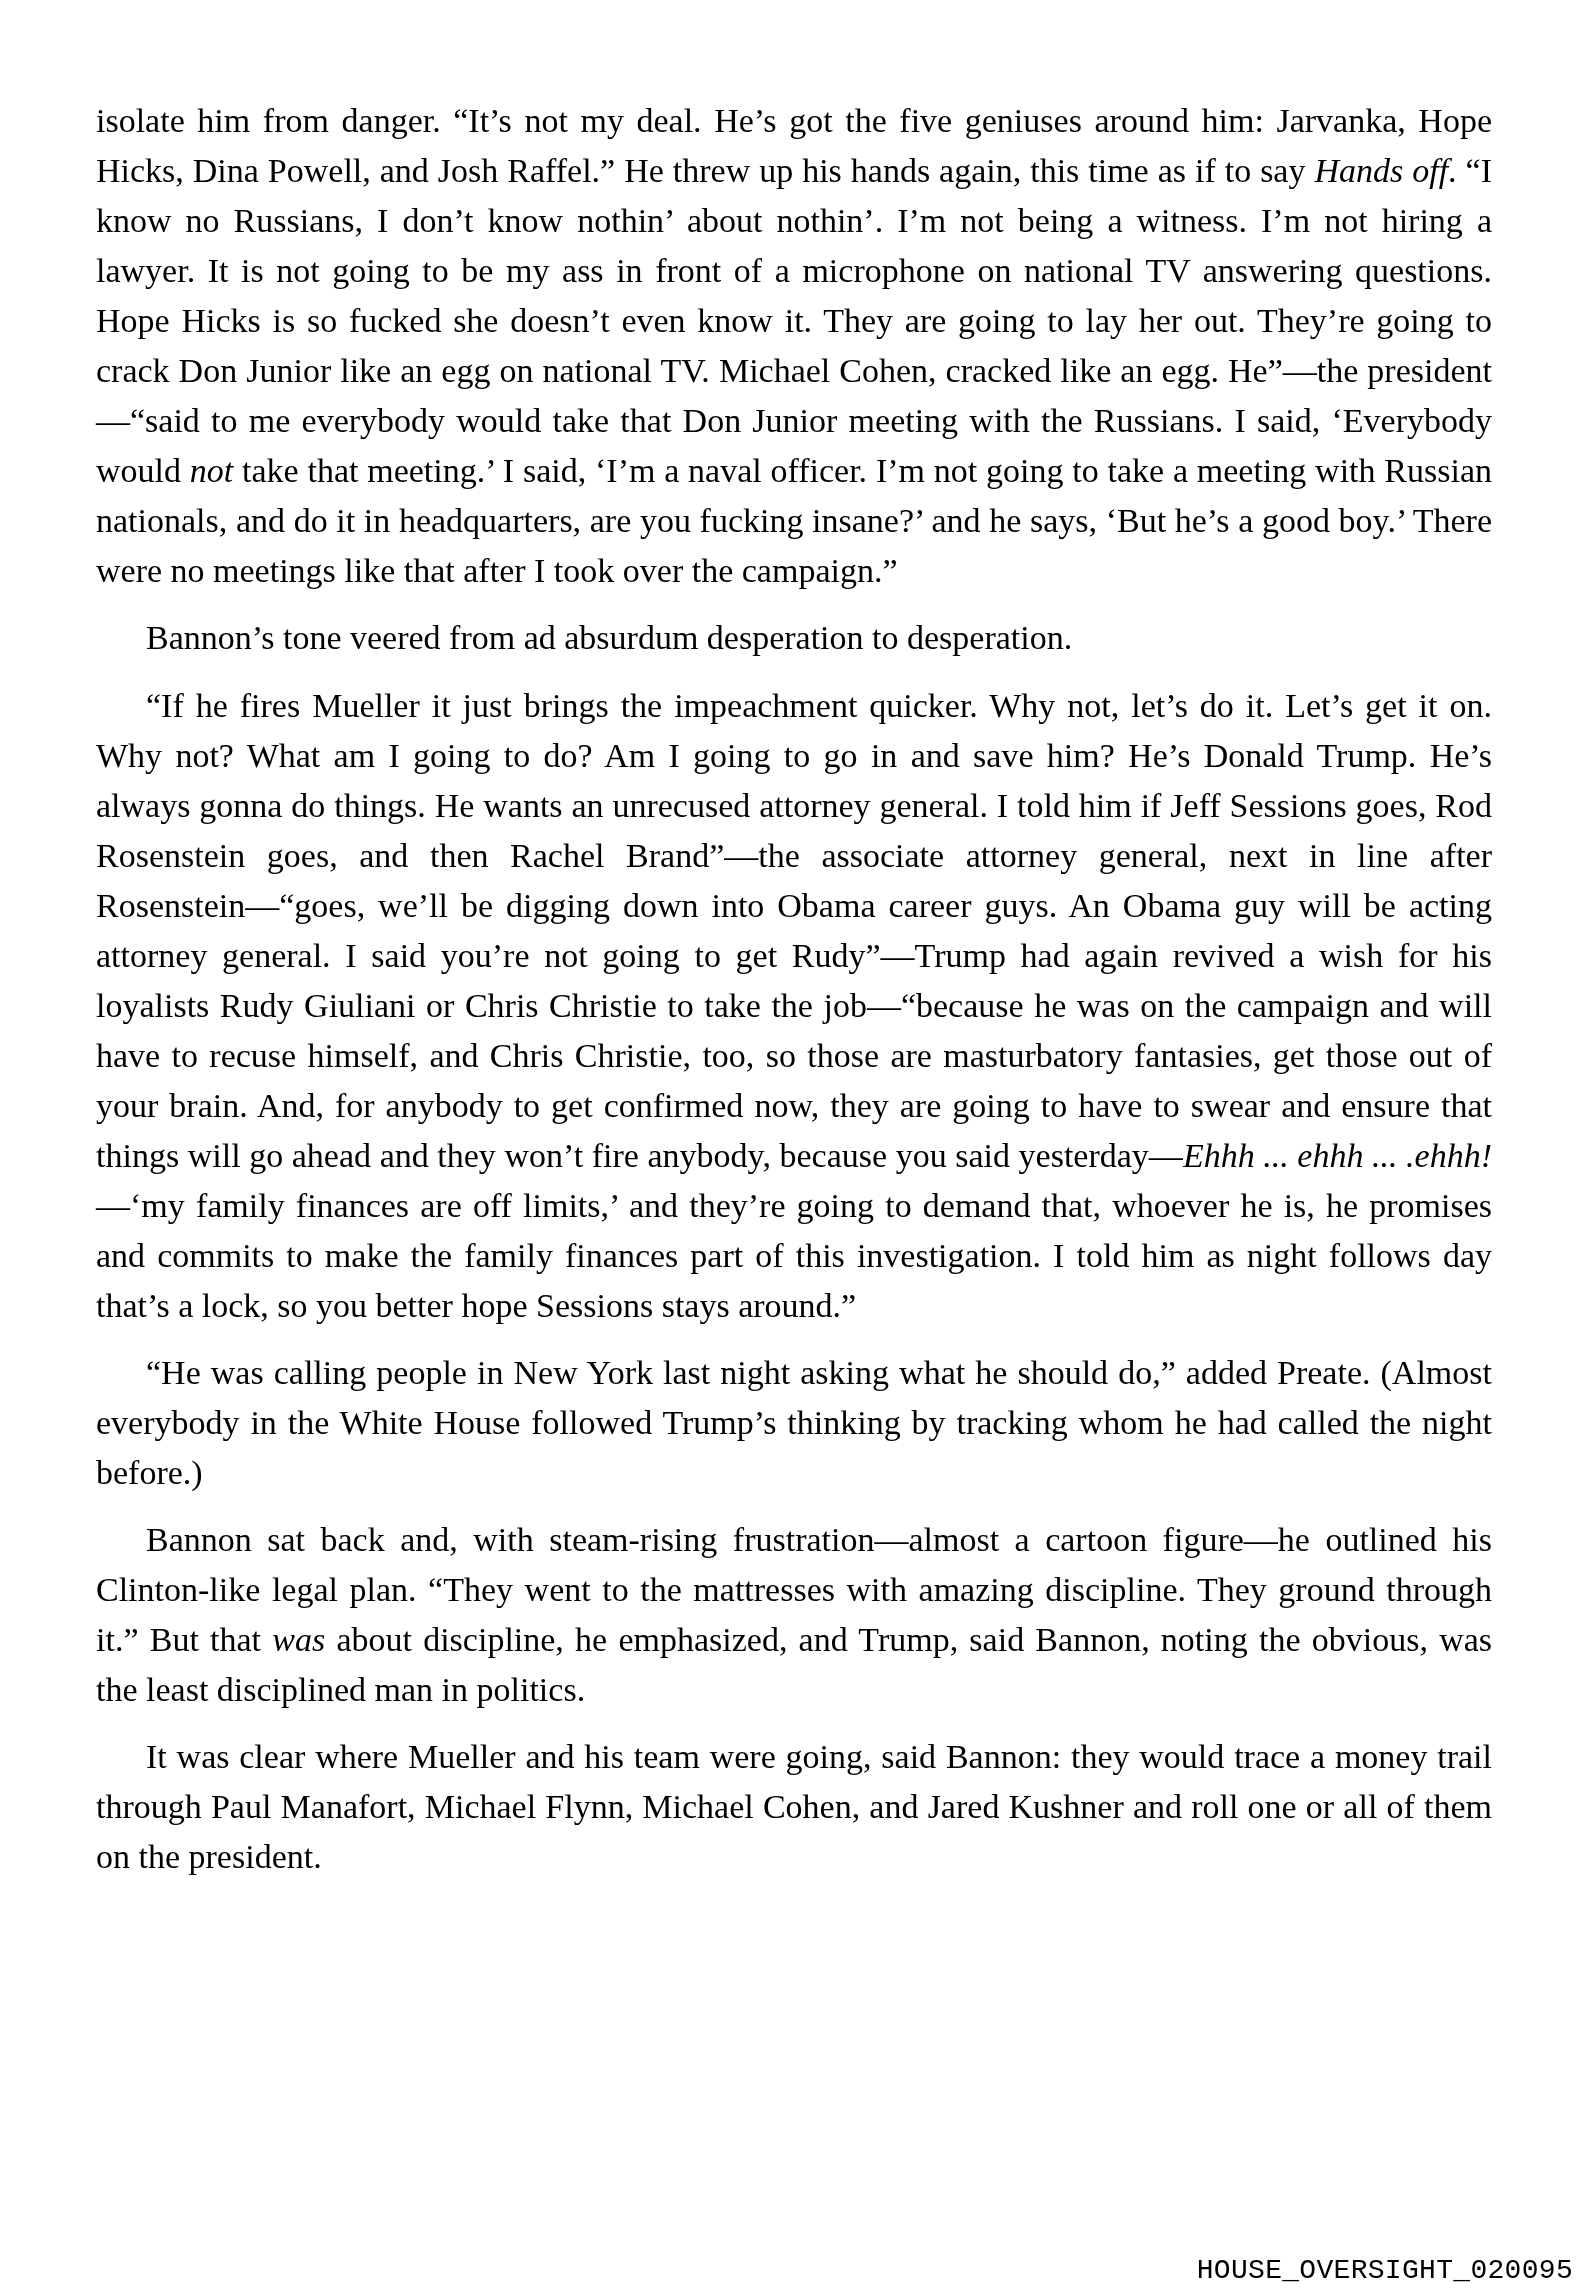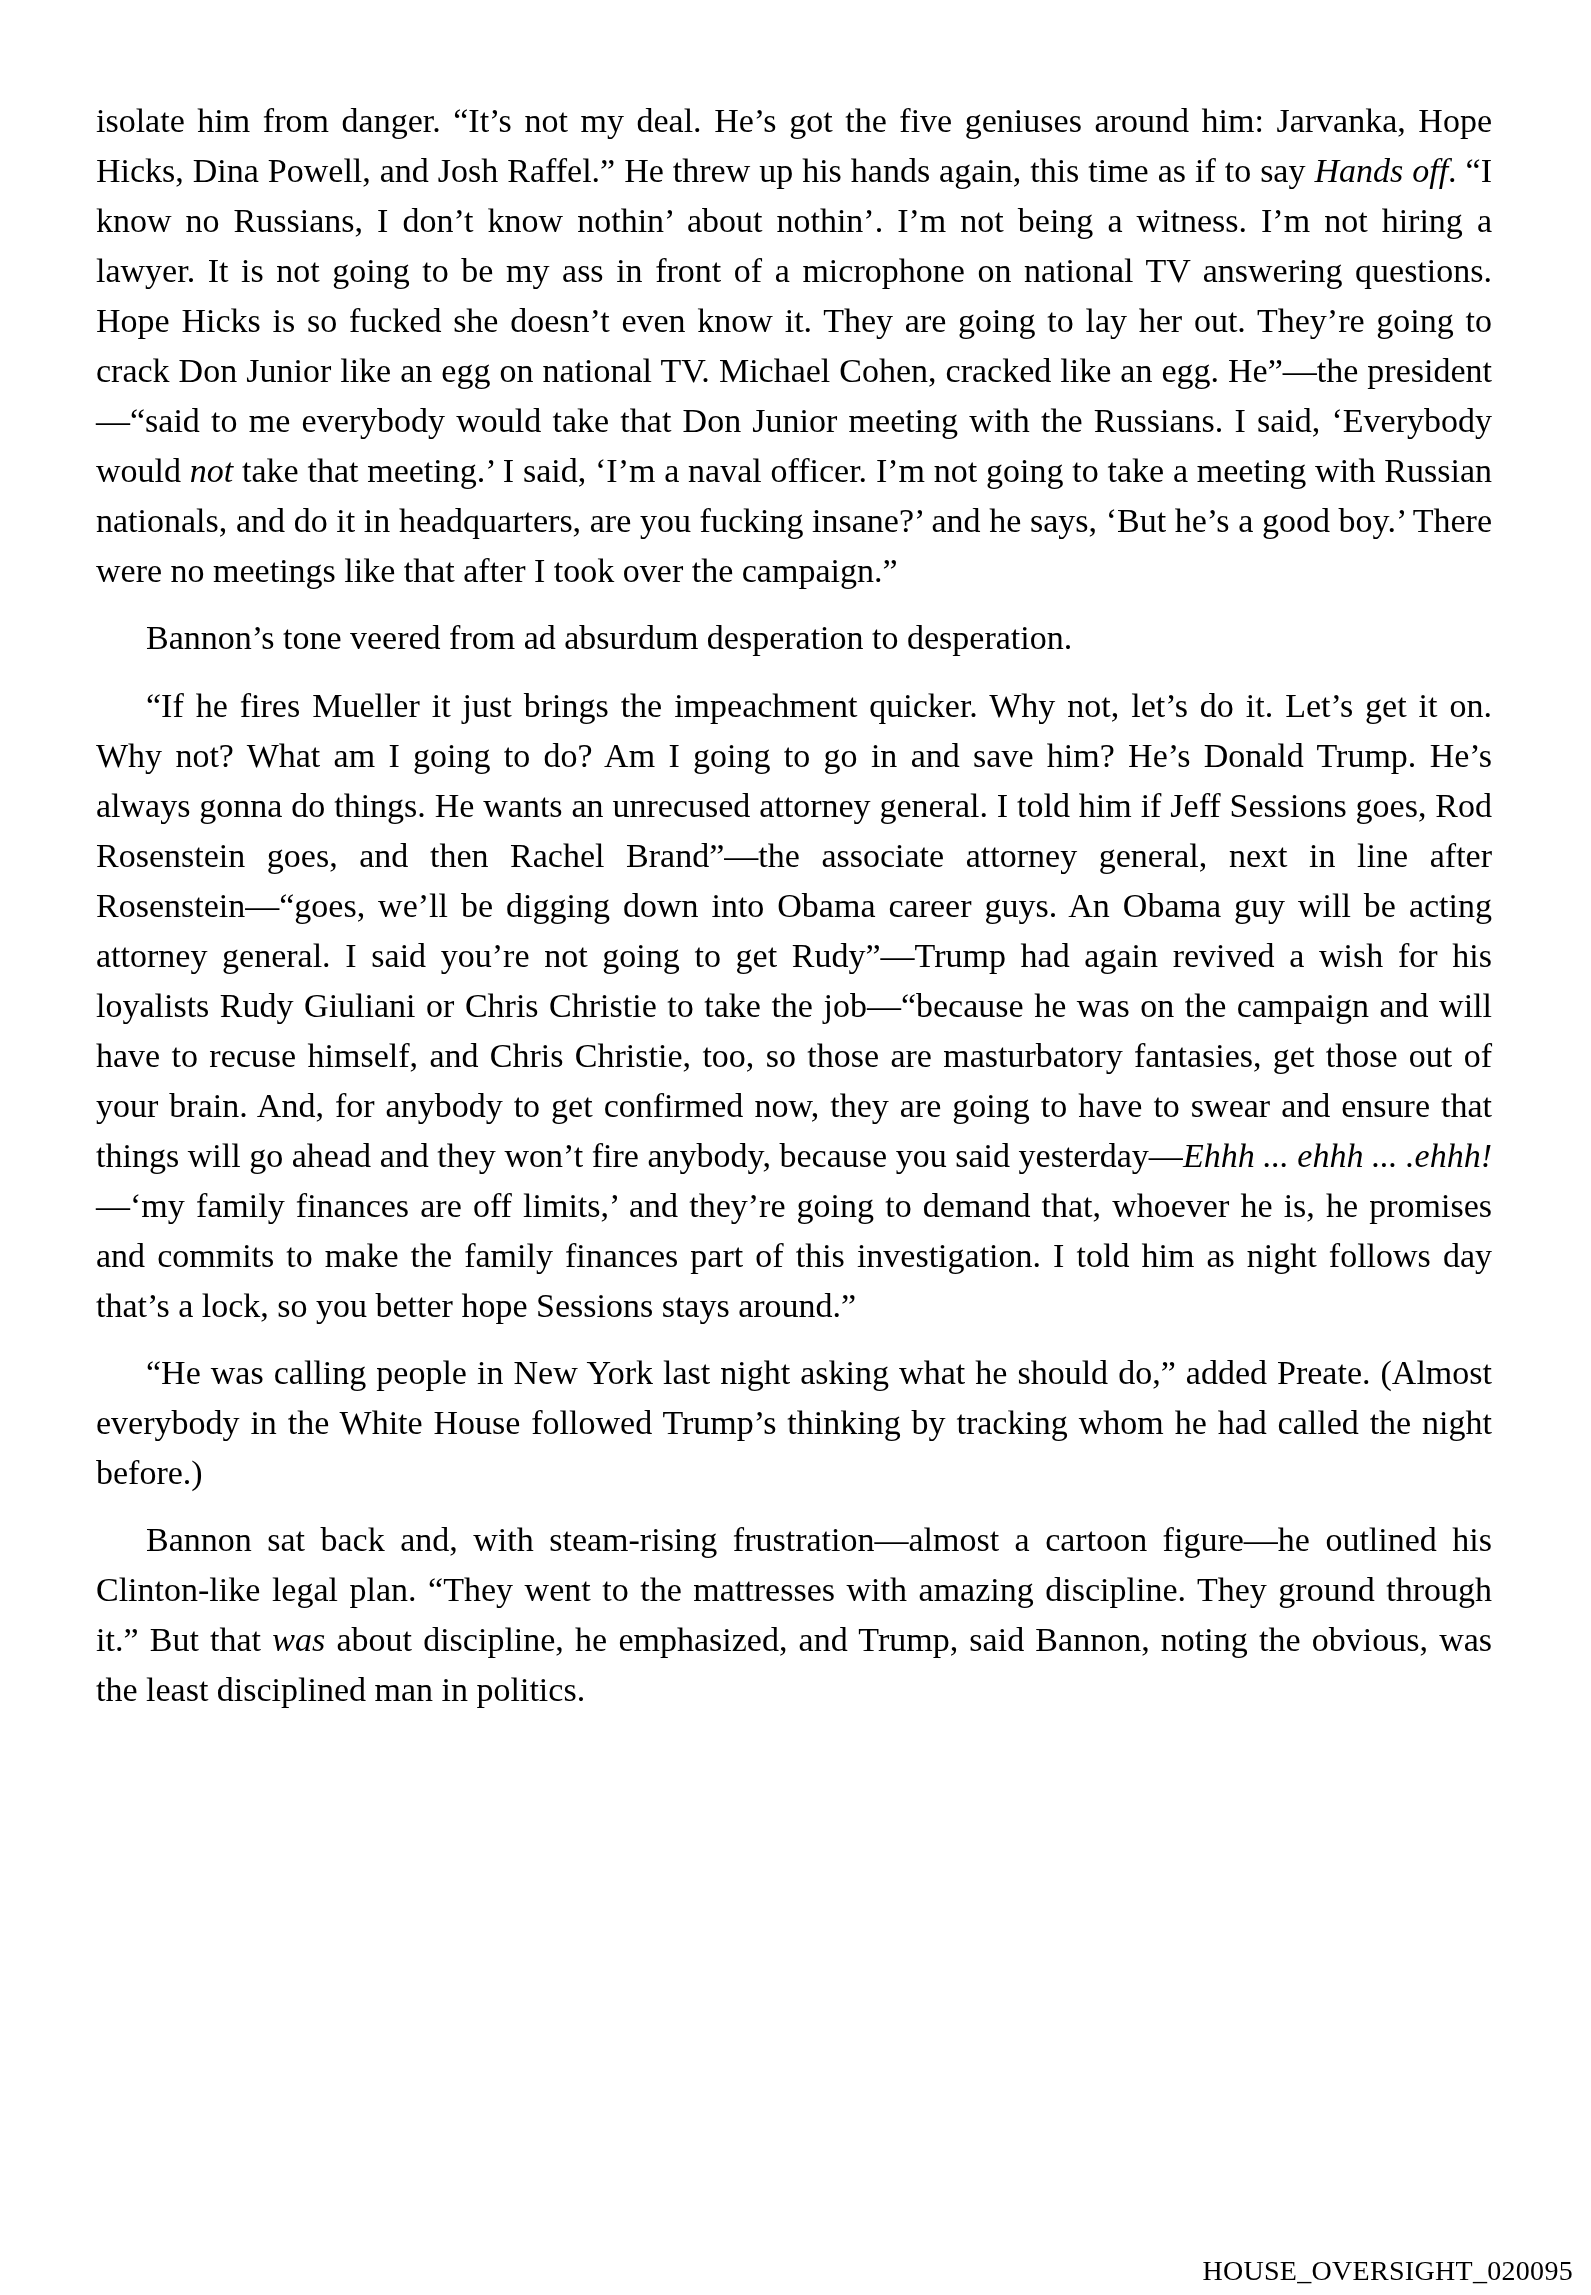--- a/index.html
+++ b/index.html
@@ -24,21 +24,21 @@
     text-align: justify;
     text-indent: 0;
   }
   .para.indent { text-indent: 50px; }
   .para.first { text-indent: 0; }
   .para span.it { font-style: italic; }
   .footer-id {
     position: absolute;
     right: 19px;
     top: 2254px;
-    font-family: Liberation Serif, serif;
+    font-family: Liberation Mono, monospace;
     font-size: 28px;
     line-height: 33px;
     letter-spacing: 0.3px;
     color: #000000;
   }
 </style>
 </head>
 <body>
 
 <div class="page-body">
@@ -46,18 +46,19 @@
   <p class="para first"><span>isolate him from danger. “It’s not my deal. He’s got the five geniuses around him: Jarvanka, Hope Hicks, Dina Powell, and Josh Raffel.” He threw up his hands again, this time as if to say </span><span class="it">Hands off</span><span>. “I know no Russians, I don’t know nothin’ about nothin’. I’m not being a witness. I’m not hiring a lawyer. It is not going to be my ass in front of a microphone on national TV answering questions. Hope Hicks is so fucked she doesn’t even know it. They are going to lay her out. They’re going to crack Don Junior like an egg on national TV. Michael Cohen, cracked like an egg. He”—the president—“said to me everybody would take that Don Junior meeting with the Russians. I said, ‘Everybody would </span><span class="it">not</span><span> take that meeting.’ I said, ‘I’m a naval officer. I’m not going to take a meeting with Russian nationals, and do it in headquarters, are you fucking insane?’ and he says, ‘But he’s a good boy.’ There were no meetings like that after I took over the campaign.”</span></p>
 
   <p class="para indent"><span>Bannon’s tone veered from ad absurdum desperation to desperation.</span></p>
 
   <p class="para indent"><span>“If he fires Mueller it just brings the impeachment quicker. Why not, let’s do it. Let’s get it on. Why not? What am I going to do? Am I going to go in and save him? He’s Donald Trump. He’s always gonna do things. He wants an unrecused attorney general. I told him if Jeff Sessions goes, Rod Rosenstein goes, and then Rachel Brand”—the associate attorney general, next in line after Rosenstein—“goes, we’ll be digging down into Obama career guys. An Obama guy will be acting attorney general. I said you’re not going to get Rudy”—Trump had again revived a wish for his loyalists Rudy Giuliani or Chris Christie to take the job—“because he was on the campaign and will have to recuse himself, and Chris Christie, too, so those are masturbatory fantasies, get those out of your brain. And, for anybody to get confirmed now, they are going to have to swear and ensure that things will go ahead and they won’t fire anybody, because you said yesterday—</span><span class="it">Ehhh ... ehhh ... .ehhh!</span><span>—‘my family finances are off limits,’ and they’re going to demand that, whoever he is, he promises and commits to make the family finances part of this investigation. I told him as night follows day that’s a lock, so you better hope Sessions stays around.”</span></p>
 
   <p class="para indent"><span>“He was calling people in New York last night asking what he should do,” added Preate. (Almost everybody in the White House followed Trump’s thinking by tracking whom he had called the night before.)</span></p>
 
   <p class="para indent"><span>Bannon sat back and, with steam-rising frustration—almost a cartoon figure—he outlined his Clinton-like legal plan. “They went to the mattresses with amazing discipline. They ground through it.” But that </span><span class="it">was</span><span> about discipline, he emphasized, and Trump, said Bannon, noting the obvious, was the least disciplined man in politics.</span></p>
 
+  <p class="para indent"><span>It was clear where Mueller and his team were going, said Bannon: they would trace a money trail through Paul Manafort, Michael Flynn, Michael Cohen, and Jared Kushner and roll one or all of them on the president.</span></p>
 
 
 </div>
 
 <div class="footer-id">HOUSE_OVERSIGHT_020095</div>
 
 
 </body></html>

